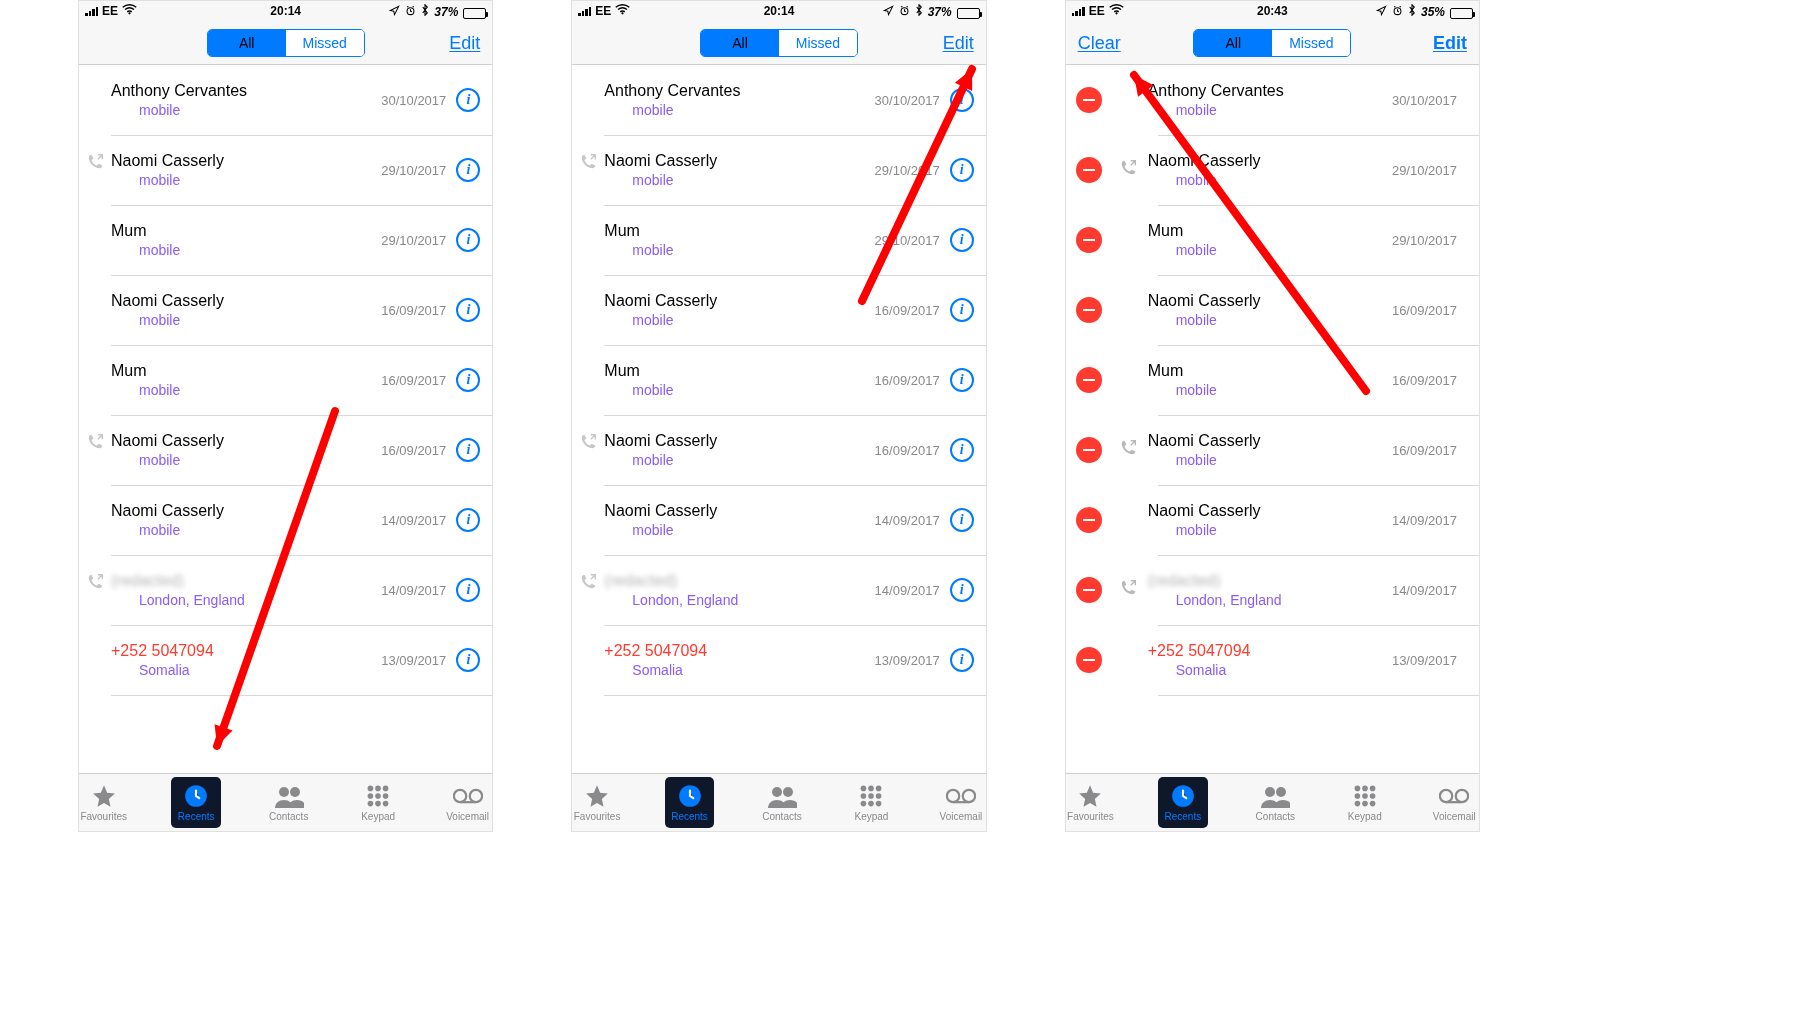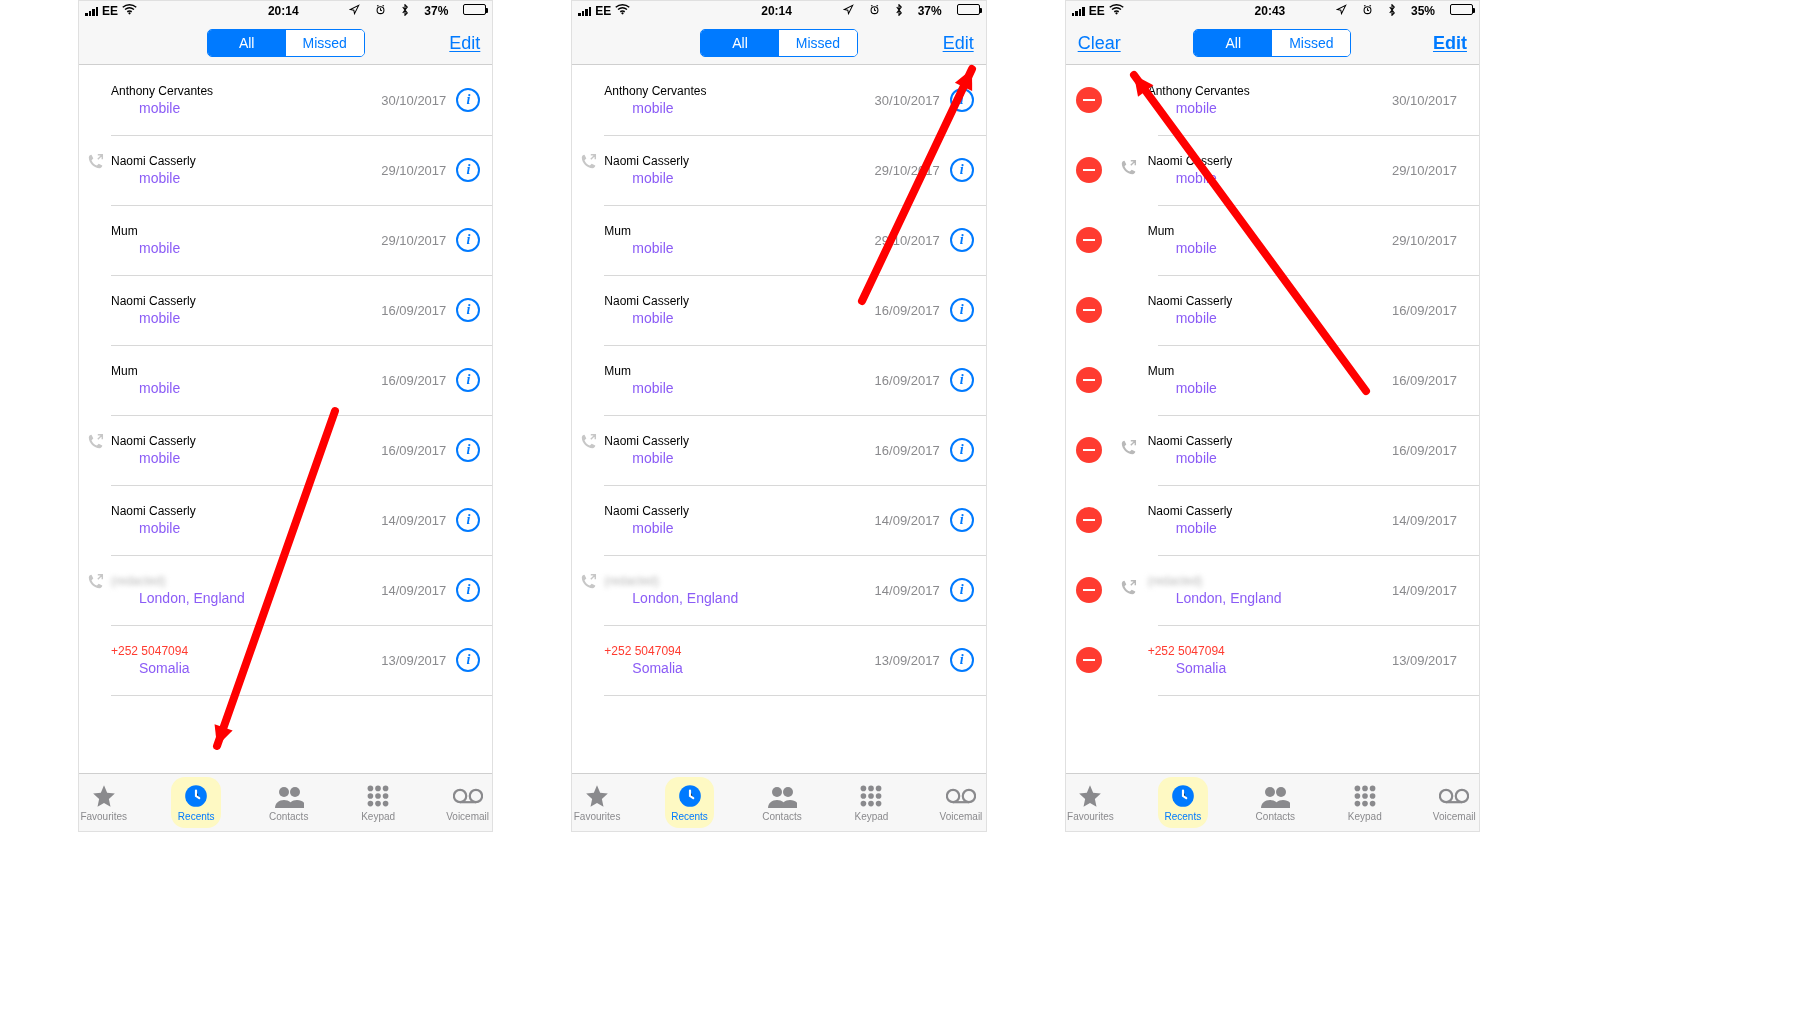--- a/index.html
+++ b/index.html
@@ -26,21 +26,21 @@
     height: 20px;
     display: flex;
     align-items: center;
     padding: 0 6px;
     font-size: 12px;
     font-weight: 600;
     background: #f7f7f7;
   }
   .status-left { flex: 1; display: flex; align-items: center; gap: 4px; }
   .status-center { flex: 1; text-align: center; }
-  .status-right { flex: 1; display: flex; align-items: flex-start; justify-content: flex-end; gap: 15px; }
+  .status-right { flex: 1; display: flex; align-items: flex-end; justify-content: flex-end; gap: 5px; font-style: italic; }
   .signal-bars { display: flex; align-items: flex-end; gap: 1px; height: 10px; }
   .signal-bars span { width: 2.5px; background: #000; }
   .signal-bars span:nth-child(1){height:3px}
   .signal-bars span:nth-child(2){height:5px}
   .signal-bars span:nth-child(3){height:7px}
   .signal-bars span:nth-child(4){height:9px}
   .battery {
     width: 23px; height: 11px;
     border: 1px solid #000; border-radius: 2px;
     position: relative;
@@ -78,21 +78,21 @@
     border-radius: 5px;
     overflow: hidden;
     height: 28px;
     font-size: 14px;
   }
   .seg-btn {
     width: 78px;
     display: flex; align-items:center; justify-content:center;
     background: #fff; color: #007aff;
   }
-  .seg-btn.active { background: #007aff; color: #ffffff; }
+  .seg-btn.active { background: #007aff; color: #000000; }
   
   .list { flex: 1; background: #fff; overflow: hidden; }
   .row {
     display: flex;
     align-items: center;
     height: 70px;
     padding: 0 12px 0 32px;
     position: relative;
   }
   .row::after {
@@ -116,21 +116,21 @@
   }
   .outgoing-icon {
     position: absolute;
     left: 8px;
     top: 18px;
     color: #c7c7c7;
   }
   .row.edit .outgoing-icon { position: static; margin-right: 10px; color:#b9b9b9;}
   .row.edit .outgoing-icon.hidden-spacer { visibility: hidden; }
   .row-main { flex: 1; }
-  .row-name { font-size: 12px; color: #000; }
+  .row-name { font-size: 16px; color: #000; }
   .row-name.missed { color: #ff3b30; }
   .row-name.blurred { color: #b6b6b6; filter: blur(2.5px); }
   .row-sub { font-size: 14px; color: #8b5cf6; margin-top: 2px; margin-left: 28px; }
   .row-date { font-size: 13px; color: #8a8a8d; margin-right: 10px; white-space: nowrap; }
   .info-icon {
     width: 24px; height: 24px;
     border: 2px solid #007aff;
     border-radius: 50%;
     color: #007aff;
     display: flex; align-items:center; justify-content:center;
@@ -150,21 +150,21 @@
   }
   .tab {
     flex: 1;
     display:flex; flex-direction:column;
     align-items:center; justify-content:center;
     gap: 2px;
     color: #8a8a8d;
     font-size: 10px;
   }
   .tab.active { color: #007aff; }
-  .tab.active.highlight { background: #fef9c3; border-radius: 14px; margin: 3px; }
+  .tab.active.highlight { background: #0f172a; border-radius: 5px; margin: 3px; }
   .tab-icon { width: 30px; height: 26px; display:flex; align-items:center; justify-content:center; }
   
   .arrow {
     position: absolute;
     pointer-events: none;
   }
 </style>
 </head>
 <body>
 

